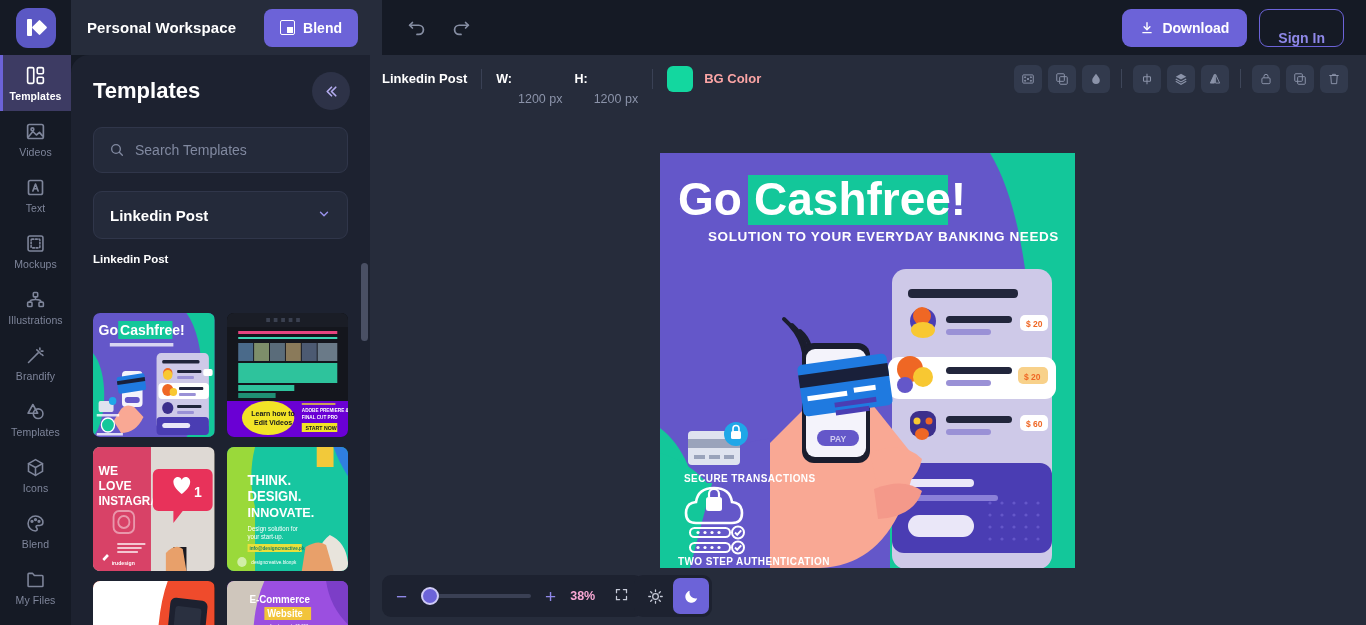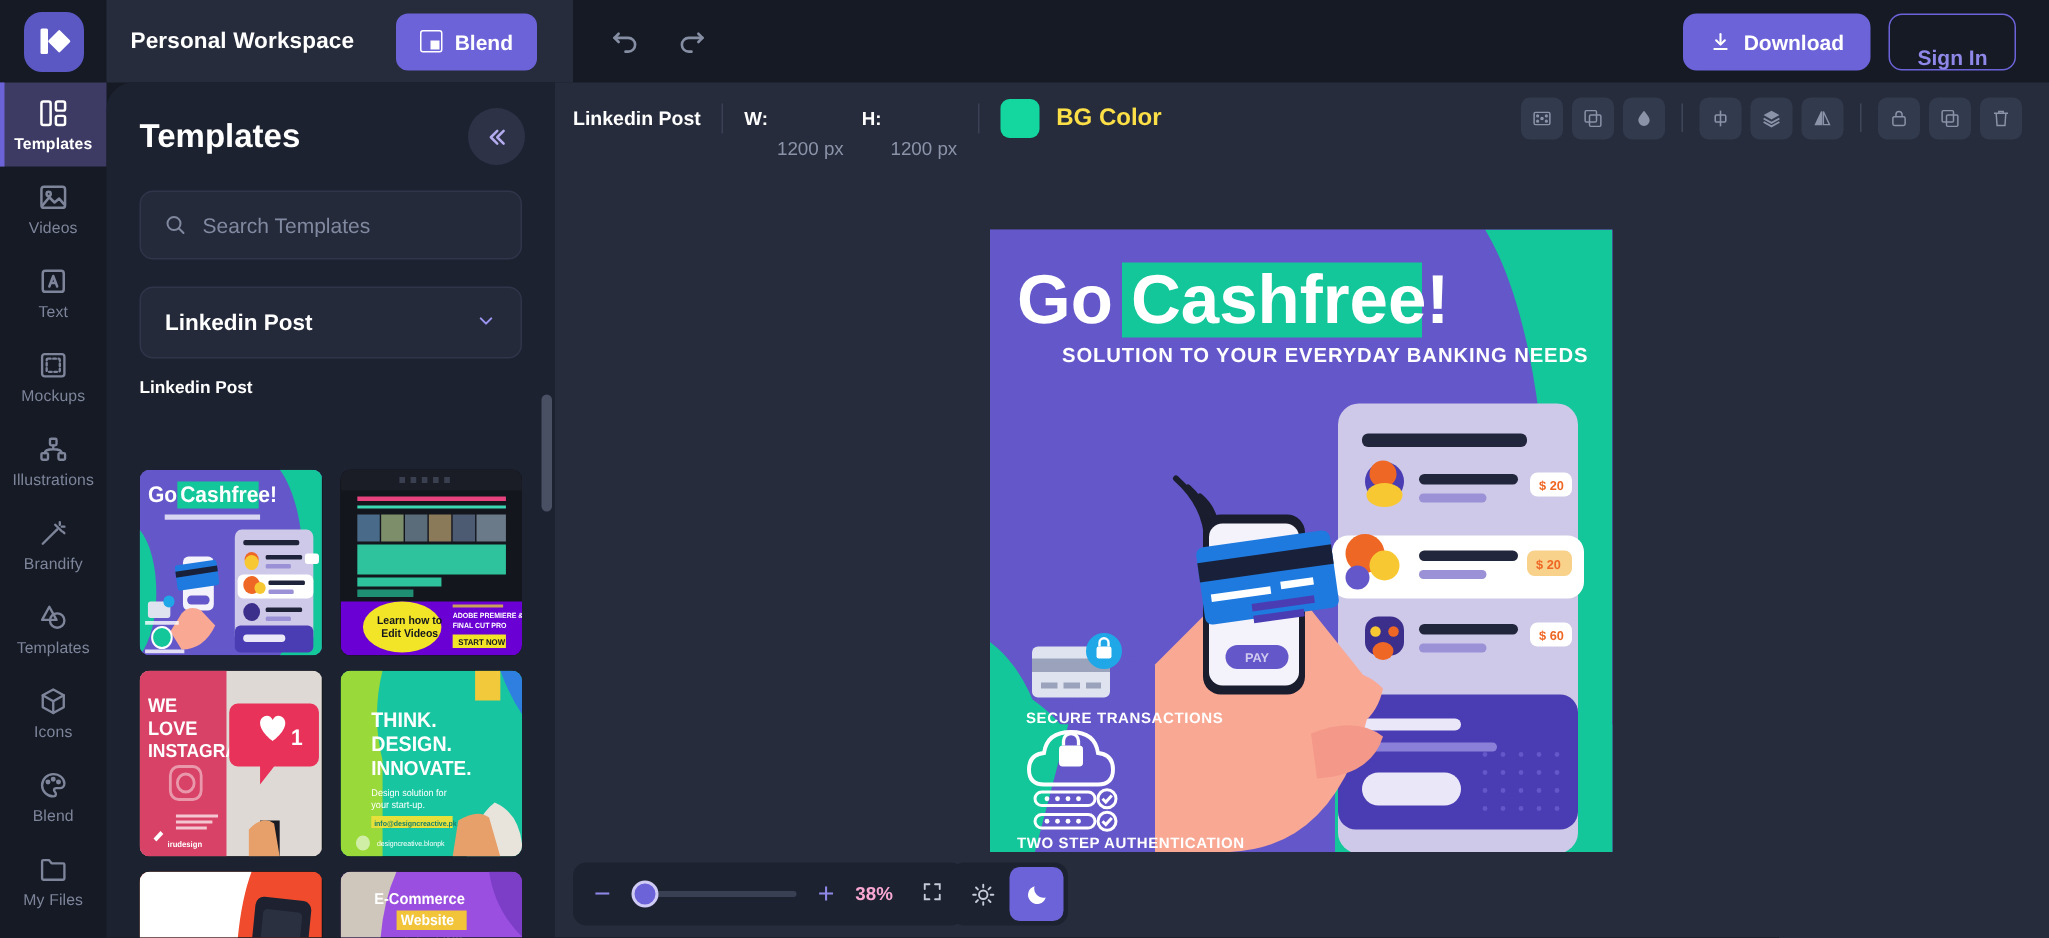--- a/index.html
+++ b/index.html
@@ -132,21 +132,21 @@
   }
   .stage-bar {
     height: 47px; display: flex; align-items: center; padding: 0 18px 0 12px; gap: 0;
   }
   .sb-name { color: #fff; font-size: 13px; font-weight: bold; }
   .sb-div { width: 1px; height: 20px; background: #3a4155; margin: 0 14px; }
   .sb-dim { display: flex; align-items: center; gap: 6px; }
   .sb-dim b { color: #fff; font-size: 12.5px; }
   .sb-dim span { color: #8b93a9; font-size: 12.5px; margin-top: 40px; }
   .bg-swatch { width: 26px; height: 26px; border-radius: 6px; background: #13d79f; cursor: pointer; }
-  .bg-lbl { color: #fde047; font-size: 16px; font-weight: bold; margin-left: 11px; }
+  .bg-lbl { color: #fca5a5; font-size: 13px; font-weight: bold; margin-left: 11px; }
 
   .tools { margin-left: auto; display: flex; align-items: center; gap: 6px; }
   .tool {
     width: 28px; height: 28px; border-radius: 6px; background: #323a4d;
     display: flex; align-items: center; justify-content: center; cursor: pointer;
   }
   .tool-div { width: 1px; height: 19px; background: #3e4659; margin: 0 5px; }
 
   .canvas-holder {
     position: absolute; left: 0; top: 47px; width: 996px; height: 523px; overflow: hidden;

